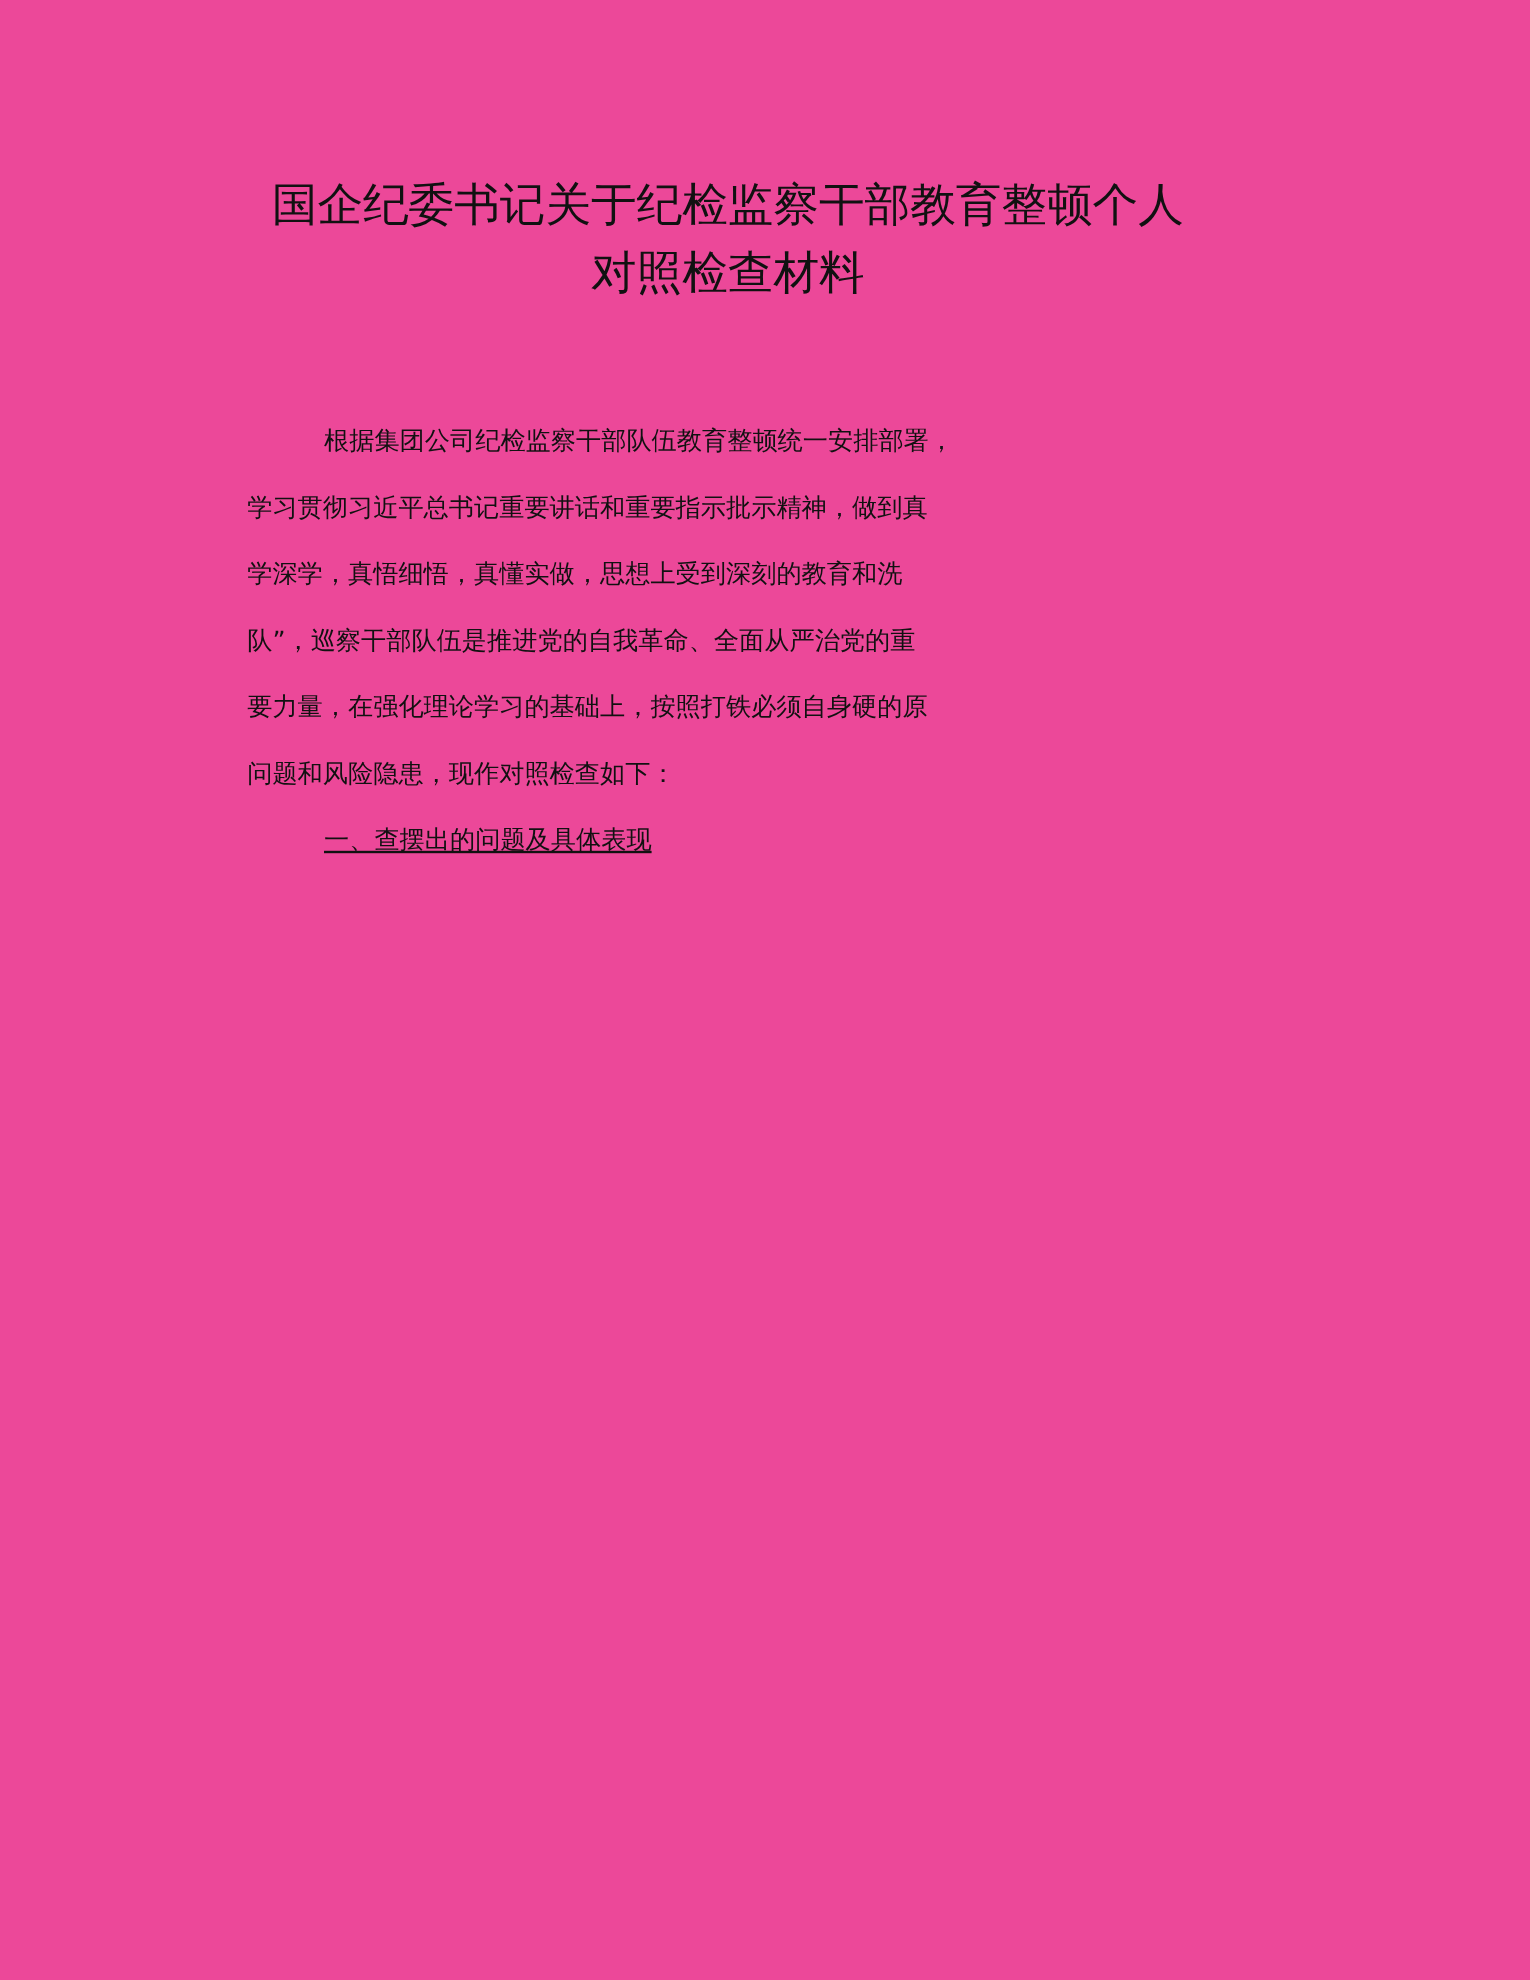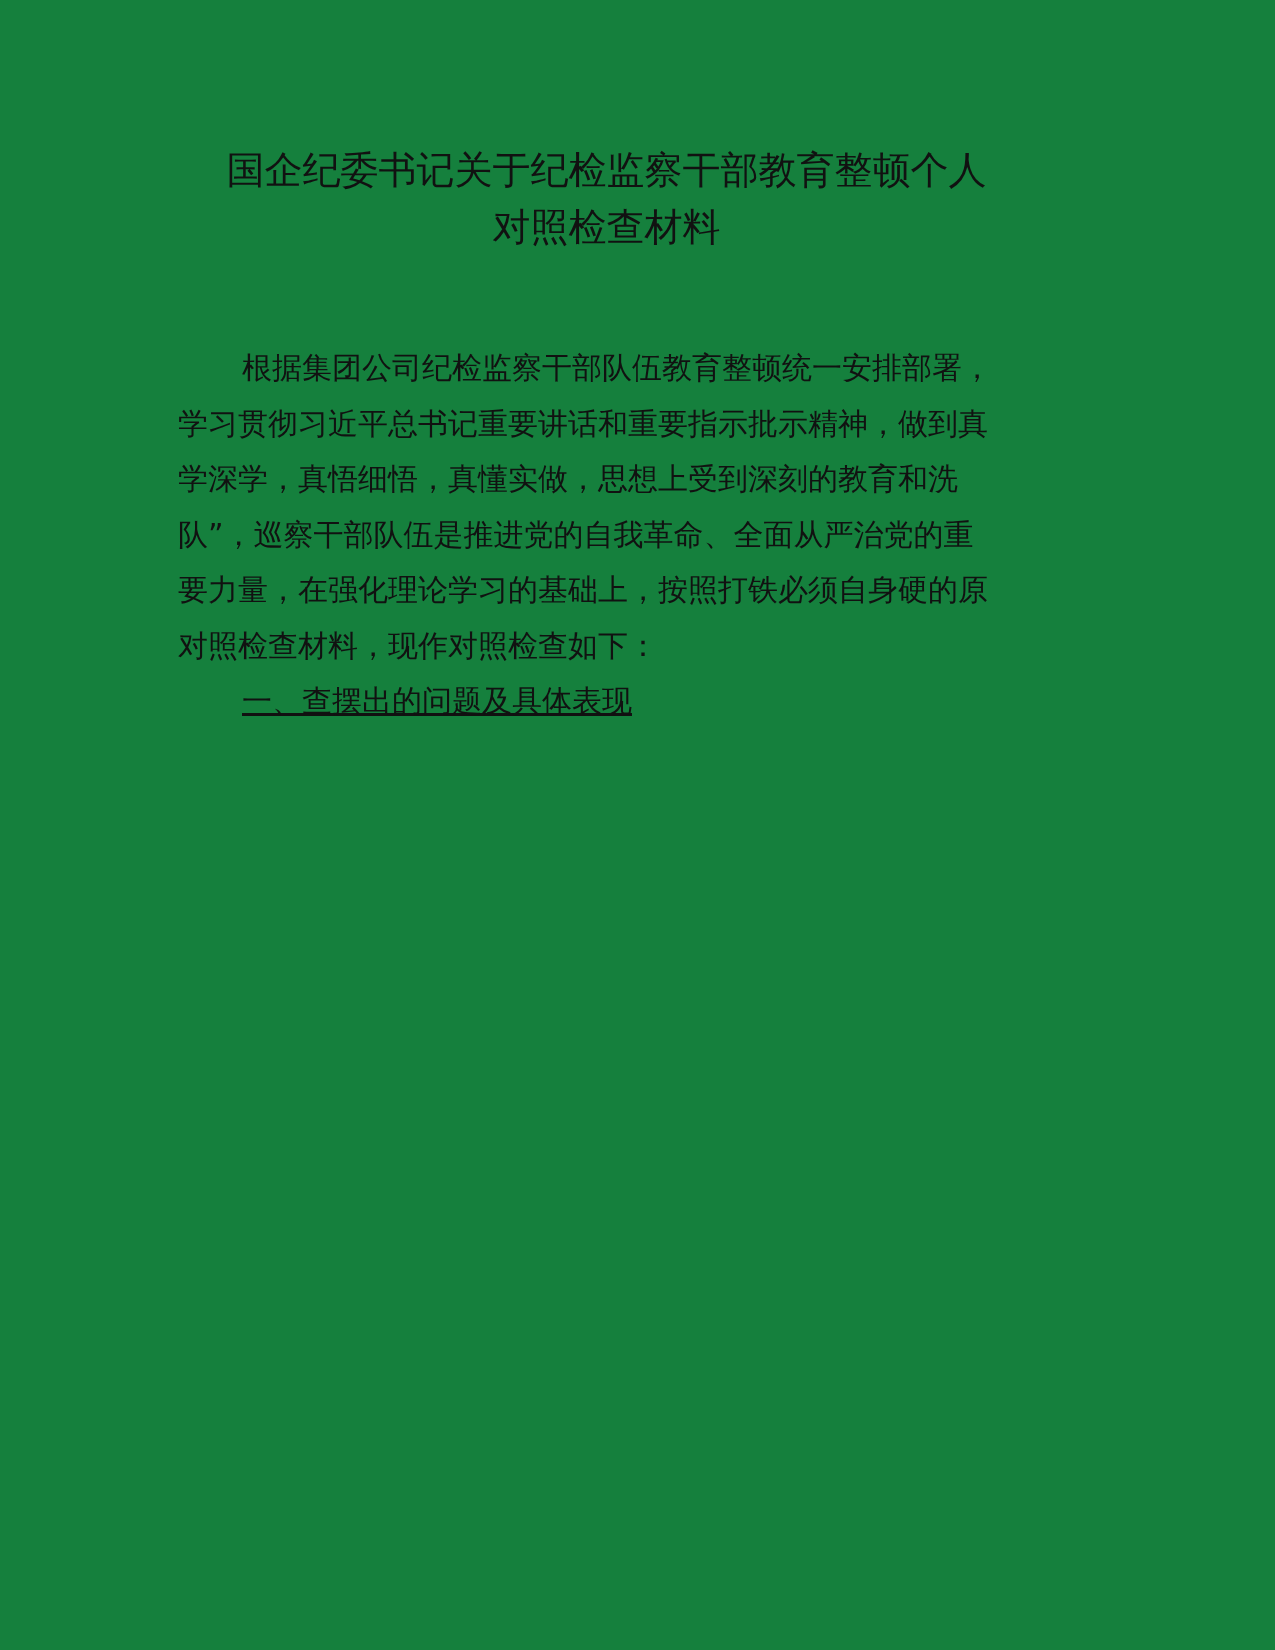--- a/index.html
+++ b/index.html
@@ -14,21 +14,21 @@
       overflow: hidden;
       font-family: "DejaVu Sans", "Liberation Sans", sans-serif;
       color: #111111;
     }
     .page {
       position: absolute;
       left: 0;
       top: 0;
       width: 1275px;
       height: 1650px;
-      background: #15803d;
+      background: #ec4899;
     }
     .title {
       position: absolute;
       left: 178px;
       width: 857px;
       top: 142px;
       text-align: center;
       font-size: 38px;
       line-height: 57px;
       letter-spacing: 0px;
@@ -41,23 +41,24 @@
     }
     .body {
       position: absolute;
       left: 178px;
       width: 860px;
       top: 340px;
     }
     .line {
       display: block;
       white-space: nowrap;
-      font-size: 30px;
+      font-size: 21px;
       line-height: 55.5px;
       height: 55.5px;
+      margin-left: 28px;
     }
     .indent {
       padding-left: 64px;
     }
     .heading {
       margin-top: 0px;
       text-decoration: underline;
     }
   </style>
 </head>
@@ -69,17 +70,17 @@
     <span class="title-line">对照检查材料</span>
   </h1>
 
   <div class="body">
     <div class="paragraph">
       <span class="line indent">根据集团公司纪检监察干部队伍教育整顿统一安排部署，</span>
       <span class="line">学习贯彻习近平总书记重要讲话和重要指示批示精神，做到真</span>
       <span class="line">学深学，真悟细悟，真懂实做，思想上受到深刻的教育和洗</span>
       <span class="line">队”，巡察干部队伍是推进党的自我革命、全面从严治党的重</span>
       <span class="line">要力量，在强化理论学习的基础上，按照打铁必须自身硬的原</span>
-      <span class="line">对照检查材料，现作对照检查如下：</span>
+      <span class="line">问题和风险隐患，现作对照检查如下：</span>
     </div>
     <span class="line indent heading">一、查摆出的问题及具体表现</span>
   </div>
 </div>
 
 </body></html>

